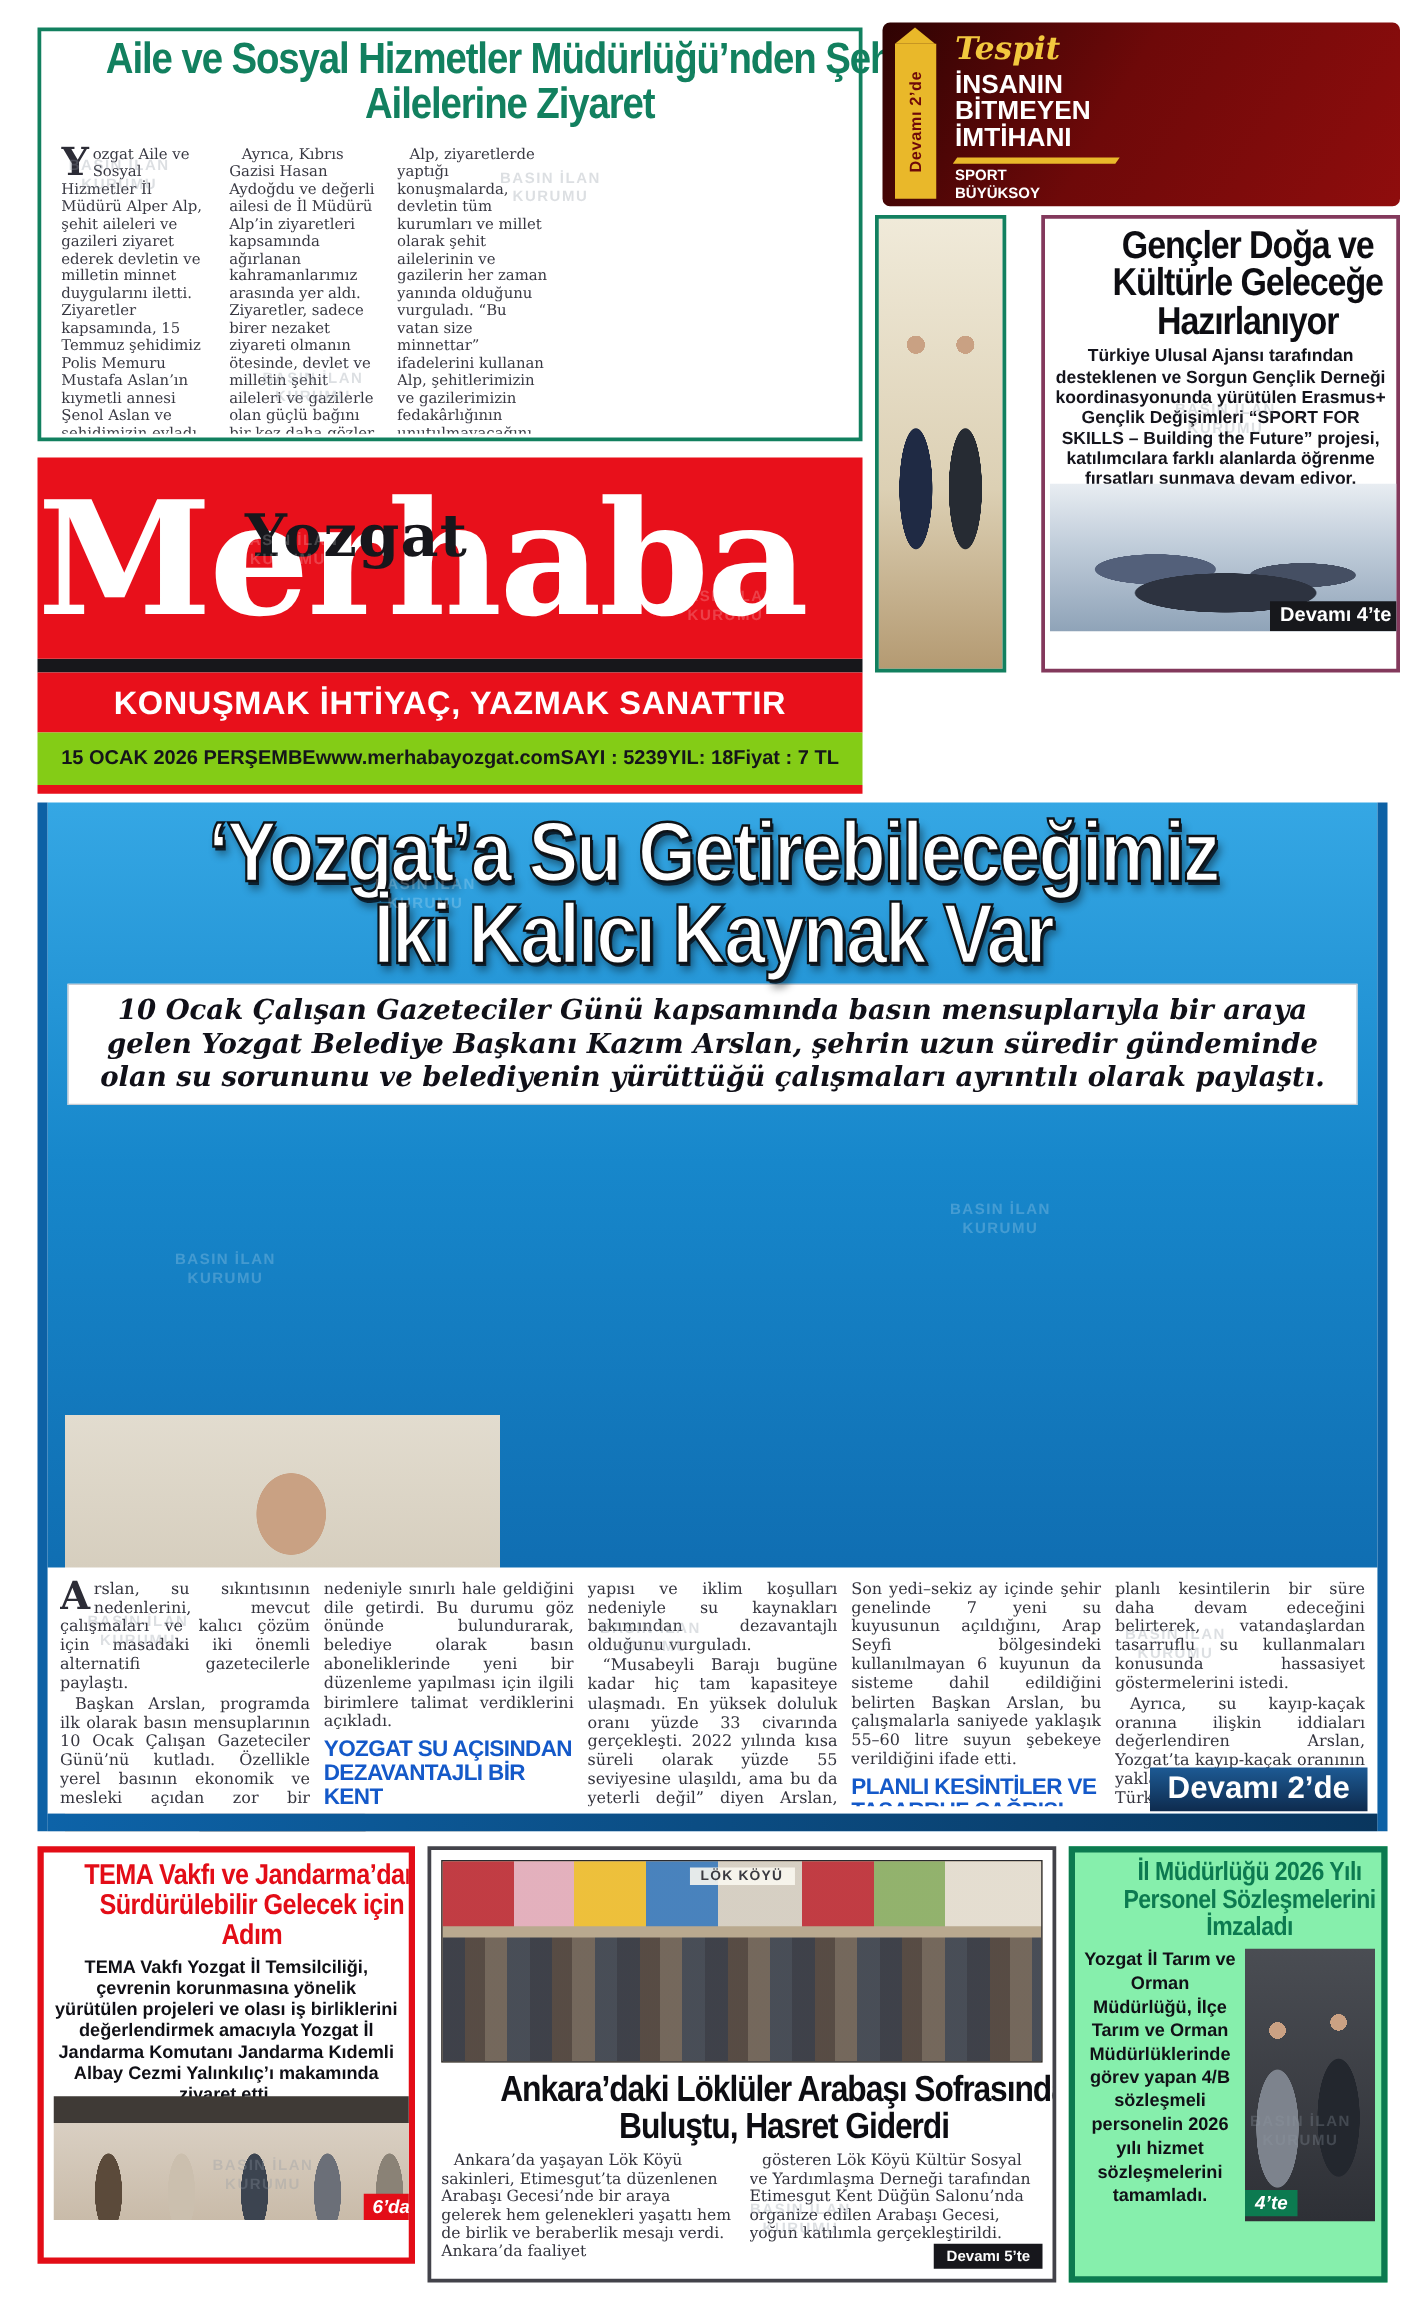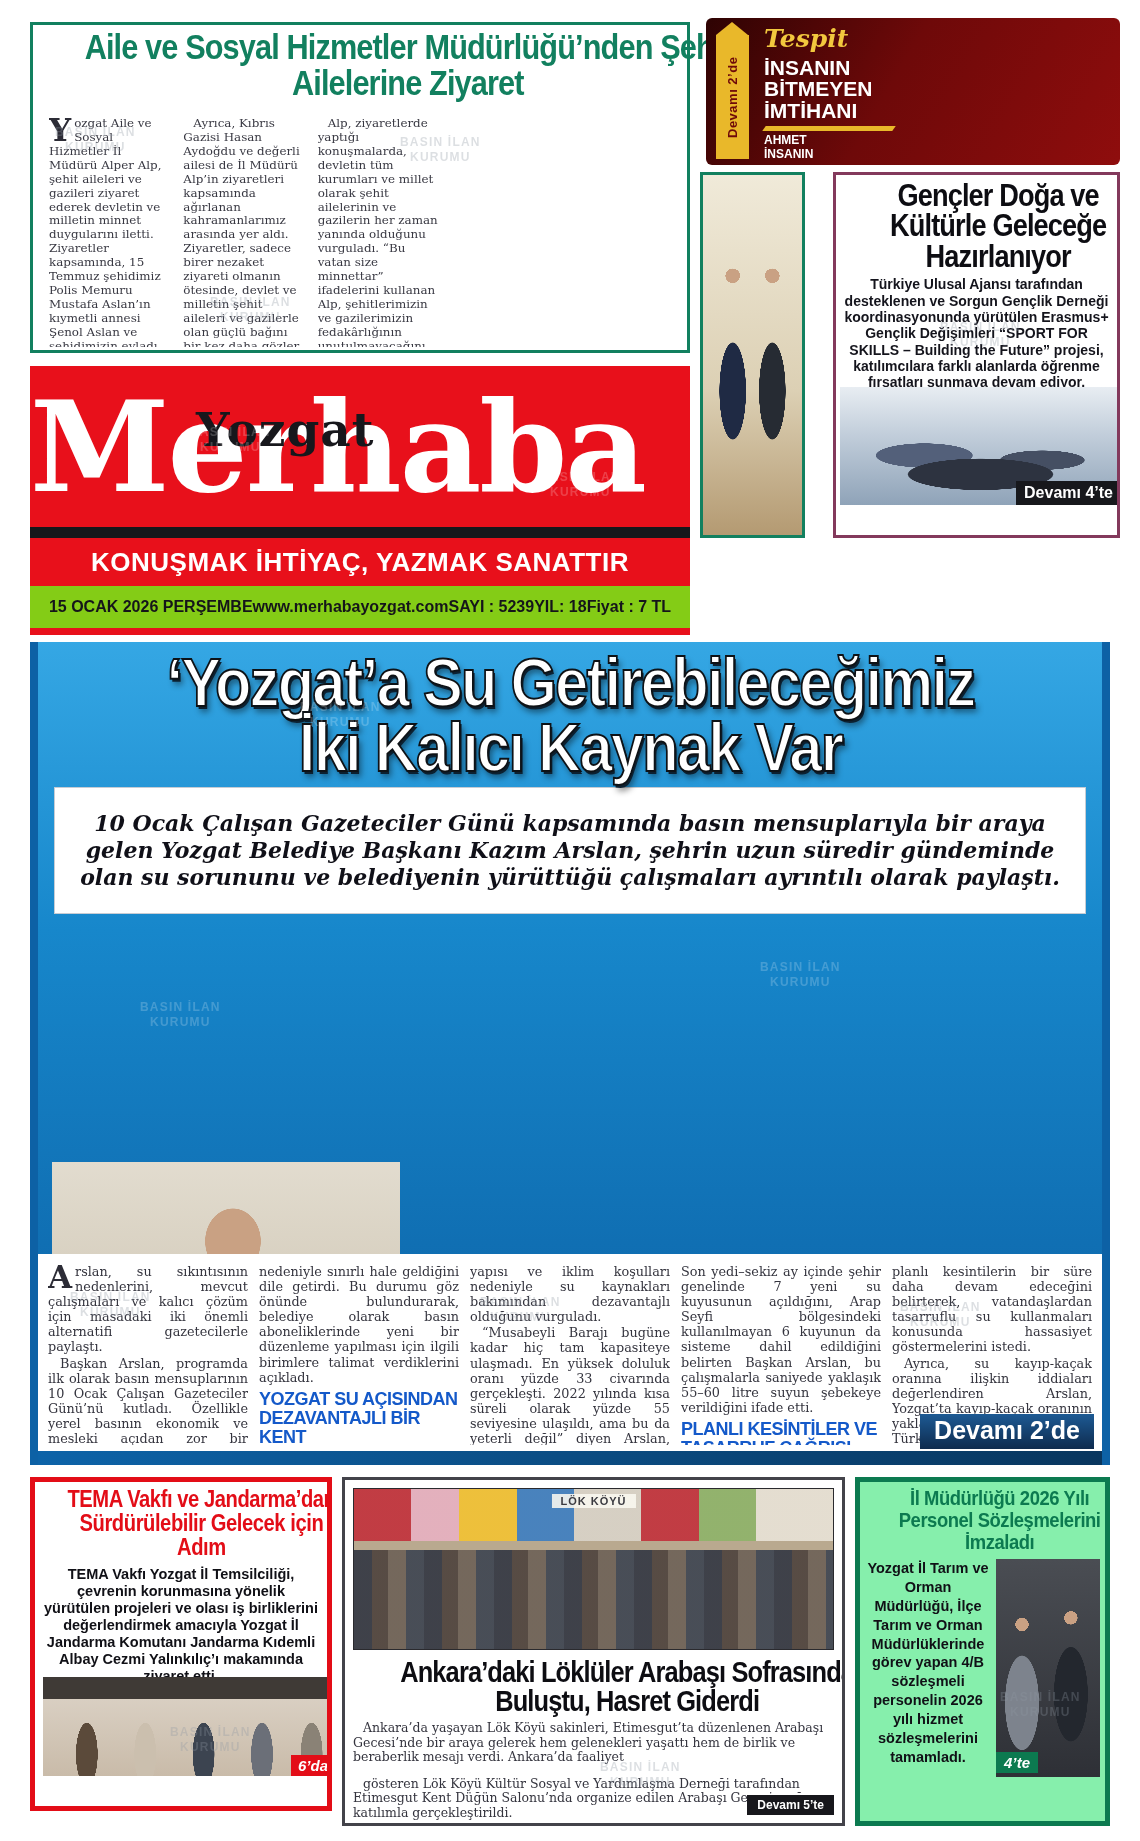--- a/index.html
+++ b/index.html
@@ -73,21 +73,21 @@
 
   
   .box-main{position:absolute;left:30px;top:642px;width:1080px;height:823px;
             background:linear-gradient(180deg,#35a7e4 0%,#1787cb 35%,#0b5ea2 100%);
             border-left:8px solid #0d61a5;border-right:8px solid #0d61a5;overflow:hidden;}
   .main-h{padding-top:8px;}
   .main-h1{text-align:center;color:#fff;letter-spacing:-2px;
            font:bold 68px/0.95 "Liberation Sans",sans-serif;
            -webkit-text-stroke:2px #0e1216;
            text-shadow:2px 3px 0 #0c2030,4px 6px 7px rgba(0,0,0,.45);}
-  .main-standfirst{margin:8px 16px 0;background:#fff;border:1px solid #c6ccd4;padding:22px 18px;
+  .main-standfirst{margin:8px 16px 0;background:#fff;border:1px solid #c6ccd4;padding:7px 18px;
            text-align:center;color:#101018;font:bold italic 22px/1.22 "DejaVu Serif",serif;}
   .main-photo-left{position:absolute;left:14px;top:248px;width:348px;height:360px;}
   .main-body{position:absolute;left:0;right:0;top:612px;bottom:14px;background:#fff;
            display:flex;gap:11px;padding:10px 10px 6px;}
   .mcol{flex:1;overflow:hidden;text-align:justify;color:#34343e;
            font:12.8px/1.18 "DejaVu Serif",serif;}
   .mcol p{margin:0;}
   .mcol p+p{text-indent:12px;margin-top:1px;}
   .msub{margin:5px 0 3px;text-align:left;color:#1459c9;letter-spacing:-.5px;
            font:bold 18px/1.06 "Liberation Sans",sans-serif;}
@@ -111,21 +111,21 @@
   .ankara-photo{position:relative;height:162px;border:1px solid #2a2a2e;}
   .lok-flags{position:absolute;top:0;left:0;right:0;height:52px;opacity:.92;
             background:linear-gradient(90deg,#c2333d 0 12%,#e7b1c1 12% 22%,#f2c234 22% 34%,#3f7fc1 34% 46%,#d9d3c8 46% 60%,#c2333d 60% 72%,#8fb36a 72% 84%,#e8e2d6 84% 100%);}
   .lok-banner{position:absolute;top:5px;left:50%;transform:translateX(-50%);z-index:2;
             background:rgba(250,248,240,.88);color:#3a3a40;padding:1px 9px;letter-spacing:1px;
             font:bold 11px "Liberation Sans",sans-serif;}
   .lok-crowd{position:absolute;bottom:0;left:0;right:0;height:62%;opacity:.88;
             background:repeating-linear-gradient(90deg,#2e3340 0 18px,#4a3f3a 18px 34px,#6b5f55 34px 52px,#39414f 52px 70px);}
   .ankara-h{margin:8px 0 5px;text-align:center;color:#0d0d12;letter-spacing:-1px;
             font:bold 29px/1.0 "Liberation Sans",sans-serif;}
-  .ankara-cols{display:flex;gap:12px;color:#34343e;font:12.5px/1.16 "DejaVu Serif",serif;flex-direction:column;}
+  .ankara-cols{display:flex;gap:12px;color:#34343e;font:12.5px/1.16 "DejaVu Serif",serif;}
   .ankara-cols .ncol p{text-indent:10px;}
 
   .box-il{position:absolute;left:855px;top:1477px;width:255px;height:349px;
             border:5px solid #0c7a50;background:#86efac;overflow:hidden;}
   .il-h{margin:5px 0 0;text-align:center;color:#0c7a50;letter-spacing:-.5px;
             font:bold 21px/1.05 "Liberation Sans",sans-serif;}
   .il-row{display:flex;gap:5px;margin:6px 5px 0;}
   .il-body{flex:1;text-align:center;color:#101016;margin:0;
             font:bold 14.5px/1.3 "Liberation Sans",sans-serif;}
   .il-photo{position:relative;width:104px;height:218px;flex:0 0 104px;}
@@ -208,21 +208,21 @@
   <div class="ph ph-two-men photo-tall"></div>
 
   <aside class="box-tespit">
     <div class="tespit-band">
       <span class="tespit-more">Devamı 2’de</span>
     </div>
     <div class="tespit-content">
       <div class="tespit-kicker">Tespit</div>
       <h2 class="tespit-title">İNSANIN BİTMEYEN İMTİHANI</h2>
       <div class="tespit-slash"></div>
-      <div class="tespit-author">AHMET İNSANIN</div>
+      <div class="tespit-author">SPORT BÜYÜKSOY</div>
     </div>
     <div class="ph ph-columnist tespit-photo"></div>
   </aside>
 
   <section class="box-gencler">
     <h2 class="gencler-h squeeze">Gençler Doğa ve Kültürle Geleceğe Hazırlanıyor</h2>
     <p class="gencler-body">Türkiye Ulusal Ajansı tarafından desteklenen ve Sorgun Gençlik Derneği koordinasyonunda yürütülen Erasmus+ Gençlik Değişimleri “SPORT FOR SKILLS – Building the Future” projesi, katılımcılara farklı alanlarda öğrenme fırsatları sunmaya devam ediyor.</p>
     <div class="ph ph-winter gencler-photo">
       <span class="badge gencler-more">Devamı 4’te</span>
     </div>

